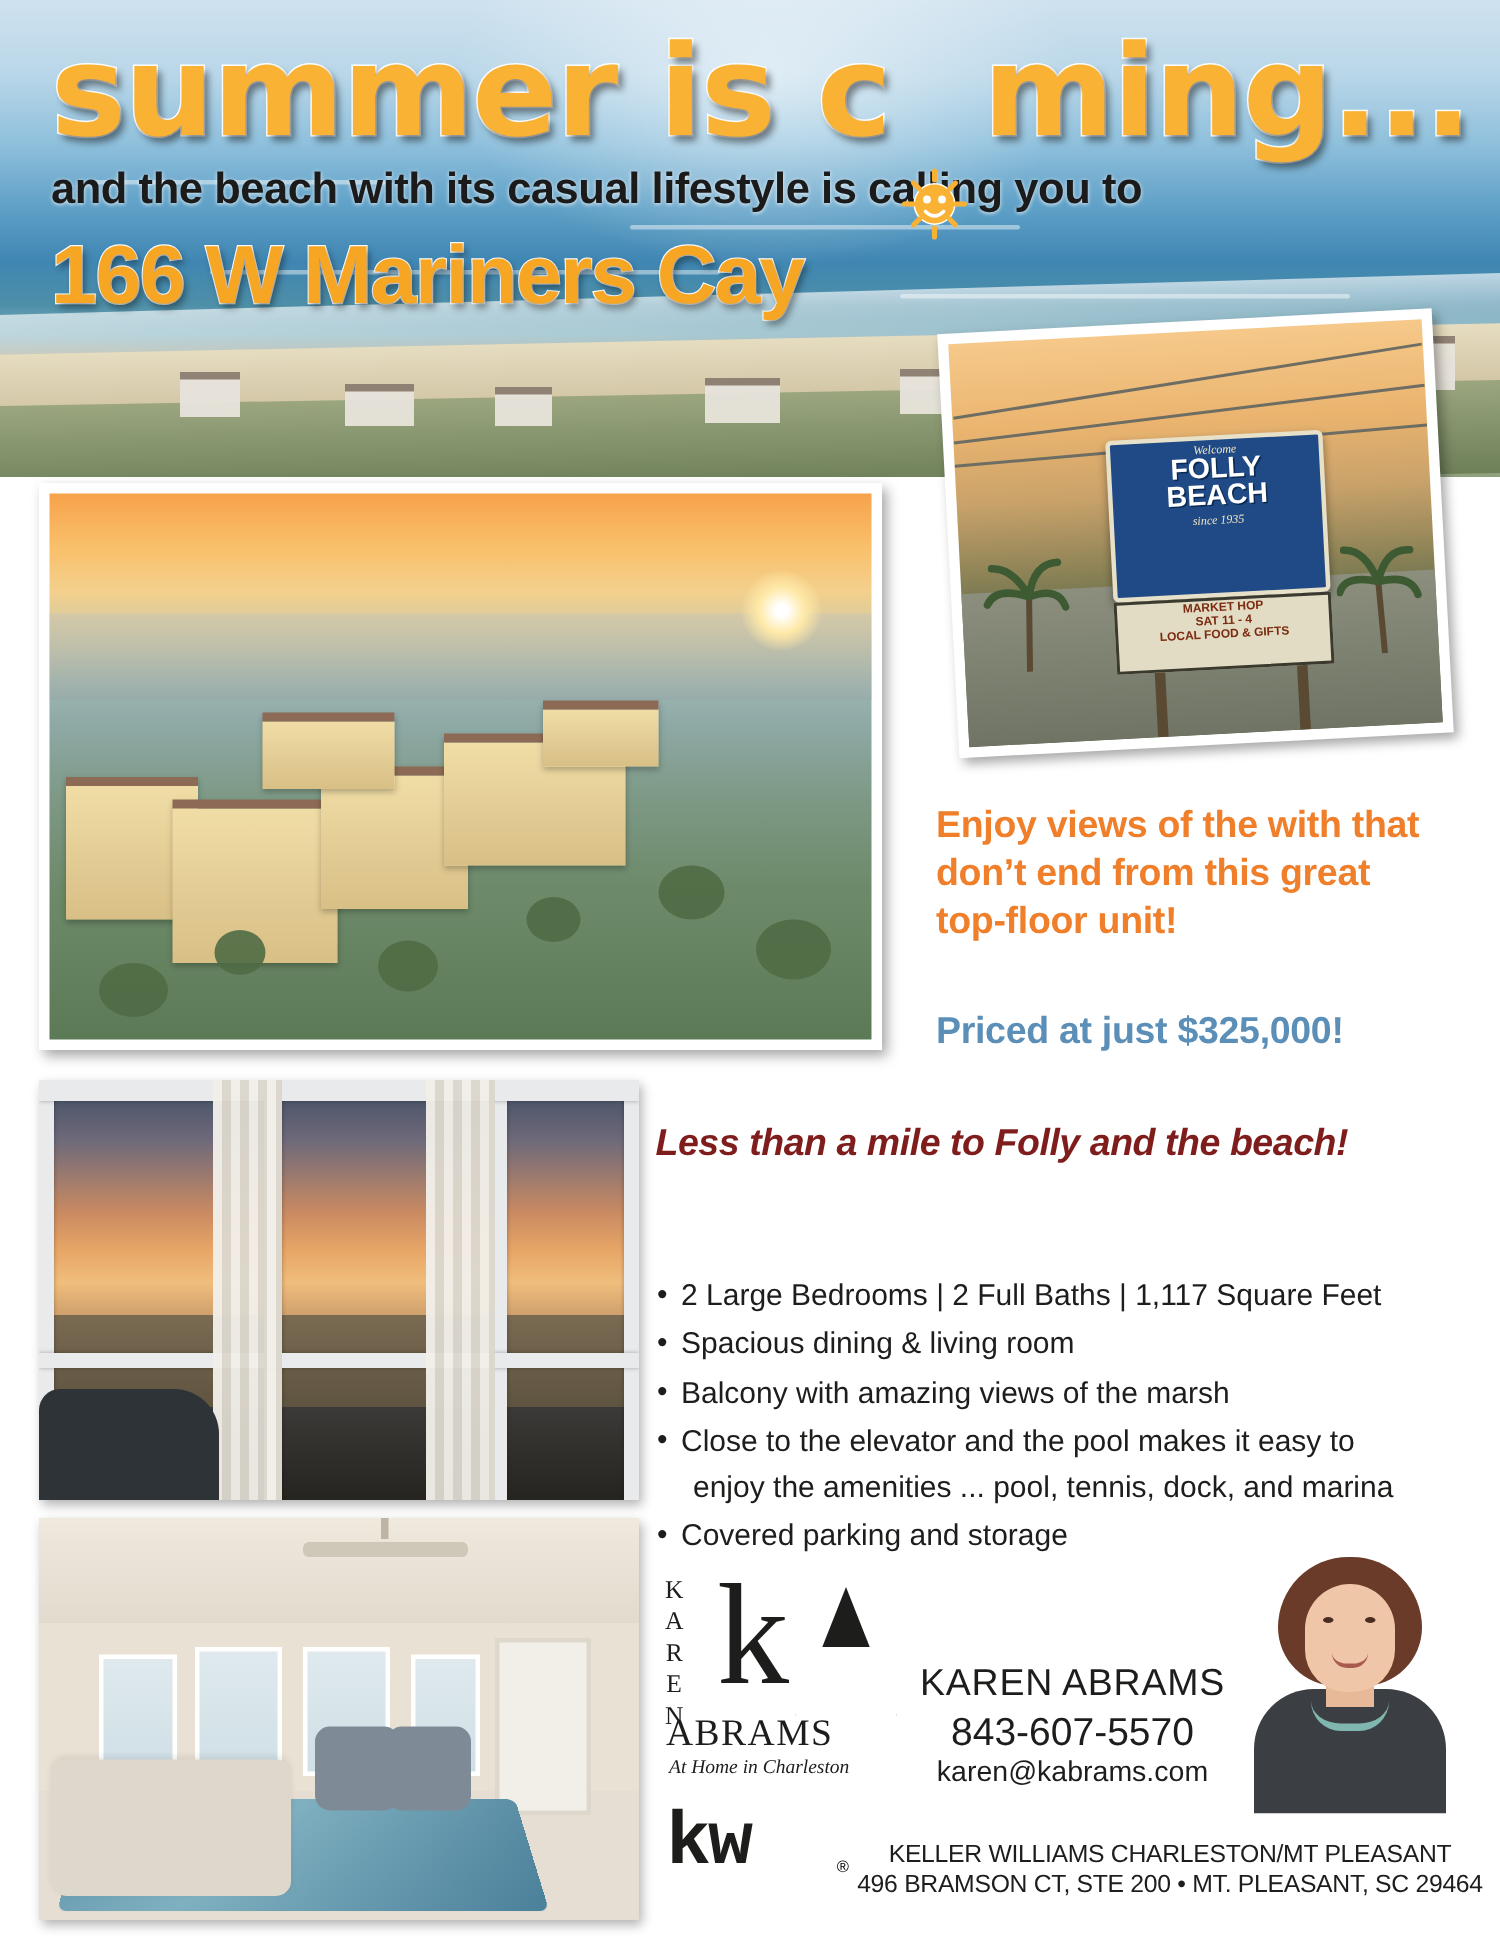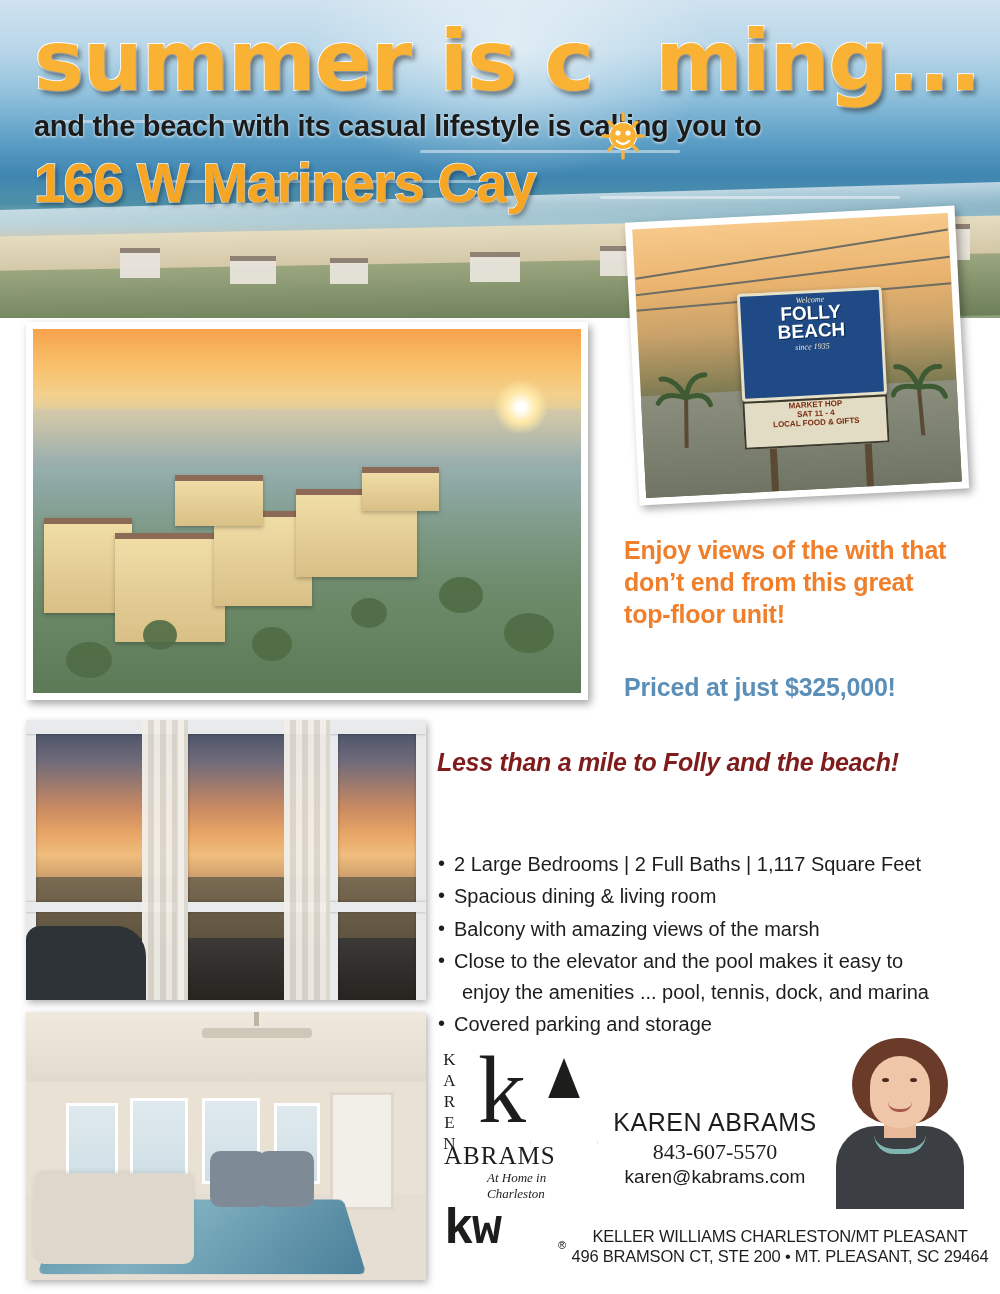--- a/index.html
+++ b/index.html
@@ -251,35 +251,35 @@
   .ka-a-cut {
     position:absolute; left: 92px; top: 58px; width: 68px; height: 46px; background:#fff;
     clip-path: polygon(18% 0, 82% 0, 100% 100%, 0 100%);
   }
   .ka-abrams {
     position: absolute; left: 6px; top: 102px;
     font-family: "Liberation Serif", serif; font-size: 25px; letter-spacing: 1px; color:#1d1d1b;
   }
   .ka-tag {
     position: absolute; left: 8px; top: 130px;
-    font-family: "Liberation Serif", serif; font-style: italic; font-size: 13px; color:#1d1d1b;margin-left:41px;
+    font-family: "Liberation Serif", serif; font-style: italic; font-size: 13px; color:#1d1d1b;
   }
   .kw-logo { position: absolute; left: 444px; top: 1205px; width: 118px; height: 58px; }
   .kw-text {
     font-family: Liberation Mono, monospace; font-weight: bold;
     font-size: 50px; color:#1d1d1b; letter-spacing: -2px; line-height:1;
   }
   .kw-r { position:absolute; right:-4px; bottom:4px; font-size:11px; }
 
   .contact {
     position: absolute; left: 600px; top: 1108px; width: 230px;
     text-align: center; color: #1d1d1b;
   }
   .contact .name { font-size: 25px; letter-spacing: .5px; }
-  .contact .phone { font-size: 22px; margin-top: 2px; font-family: Liberation Serif, serif; }
+  .contact .phone { font-size: 26px; margin-top: 2px; }
   .contact .email { font-size: 19px; margin-top: 1px; }
 
   .office {
     position: absolute; left: 570px; top: 1226px; width: 420px;
     text-align: center; color: #1d1d1b; line-height: 1.22;
     font-size: 16.5px; letter-spacing: -.2px;
   }
 </style>
 </head>
 <body>

